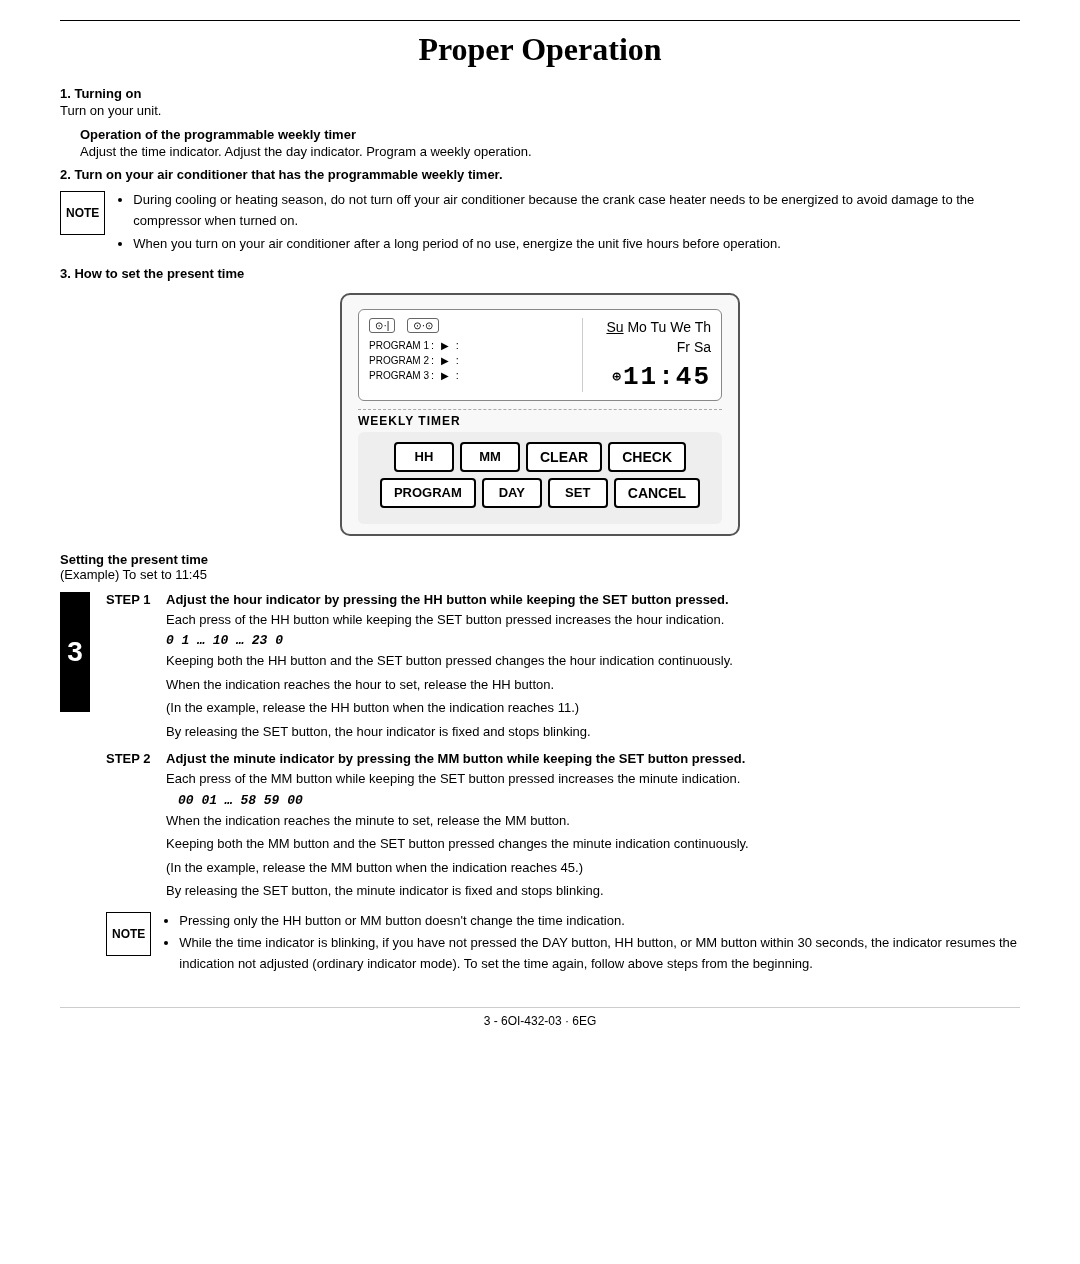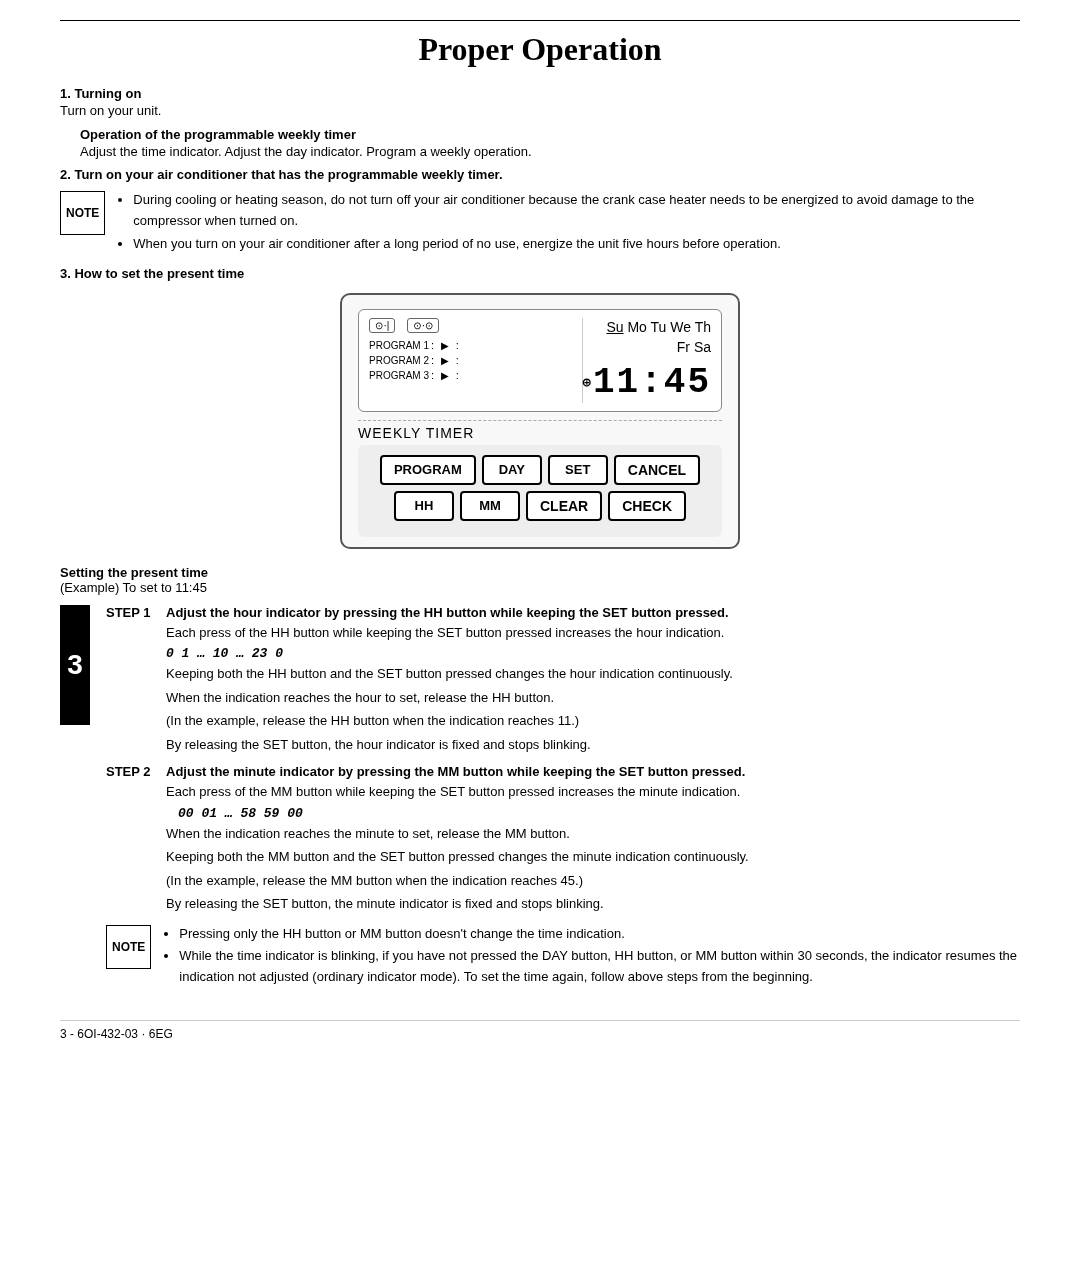--- a/index.html
+++ b/index.html
@@ -163,22 +163,22 @@
       display: flex;
       align-items: center;
     }
 
     .time-icon {
       font-size: 14px;
       margin-right: 2px;
     }
 
     .weekly-timer-label {
-      font-size: 14px;
-      font-weight: normal;
+      font-size: 12px;
+      font-weight: bold;
       letter-spacing: 1px;
       border-top: 1px dashed #aaa;
       padding-top: 4px;
       margin-top: 4px;
       text-align: left;
     }
 
     
     .buttons-panel {
       background: #eee;
@@ -247,21 +247,21 @@
       position: relative;
       display: flex;
     }
 
     .content-area {
       flex: 1;
     }
 
     .bottom-bar {
       display: flex;
-      justify-content: flex-start;
+      justify-content: center;
       margin-top: 20px;
       font-size: 12px;
       border-top: 1px solid #ccc;
       padding-top: 6px;
     }
 
     .sub-heading {
       font-weight: bold;
       margin-bottom: 16px;
       margin-top: 8px;
@@ -349,41 +349,41 @@
               <span style="text-decoration:underline;">Su</span>
               <span> Mo</span>
               <span> Tu</span>
               <span> We</span>
               <span> Th</span>
               <span> Fr</span>
               <span> Sa</span>
             </div>
             <div class="time-display">
               <span class="time-icon">⊕</span>
-              <span style="font-size:36px; font-family:'Courier New',monospace; font-weight:bold; letter-spacing:2px;">11:45</span>
+              <span style="font-size:26px; font-family:'Courier New',monospace; font-weight:bold; letter-spacing:2px;">11:45</span>
             </div>
           </div>
         </div>
 
         <div class="weekly-timer-label">WEEKLY TIMER</div>
 
         <div class="buttons-panel">
+
+          <div class="button-row">
+            <button class="btn">HH</button>
+            <button class="btn">MM</button>
+            <button class="btn btn-large">CLEAR</button>
+            <button class="btn btn-large">CHECK</button>
+          </div>
 
           <div class="button-row">
             <button class="btn btn-program">PROGRAM</button>
             <button class="btn">DAY</button>
             <button class="btn">SET</button>
             <button class="btn btn-large">CANCEL</button>
-          </div>
-
-          <div class="button-row">
-            <button class="btn">HH</button>
-            <button class="btn">MM</button>
-            <button class="btn btn-large">CLEAR</button>
-            <button class="btn btn-large">CHECK</button>
           </div>
         </div>
       </div>
     </div>
 
     <div style="margin-bottom:2px;">
       <span class="sub-heading">Setting the present time</span><br>
       <span>(Example) To set to 11:45</span>
     </div>
 

